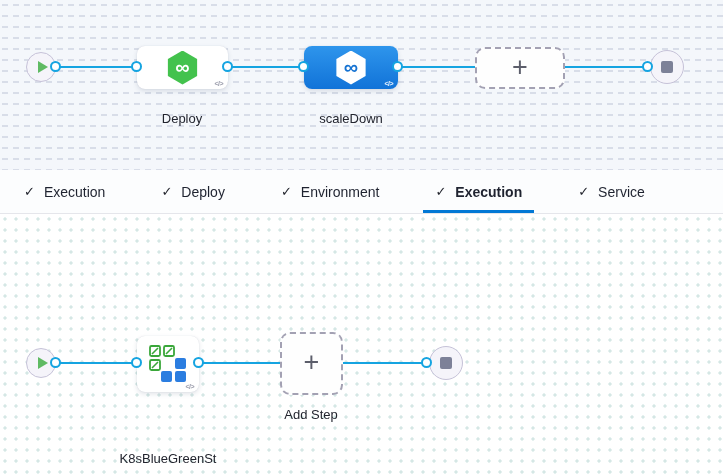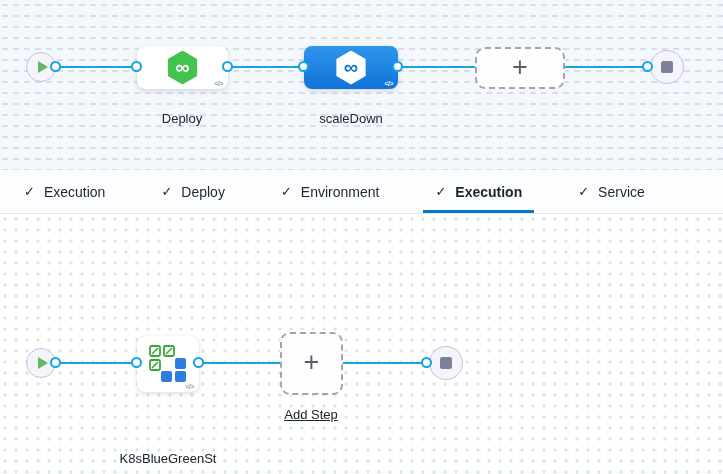--- a/index.html
+++ b/index.html
@@ -185,16 +185,16 @@
     </div>
 
     <div class="ring" style="left:50px;top:143px;"></div>
     <div class="ring" style="left:131px;top:143px;"></div>
     <div class="ring" style="left:193px;top:143px;"></div>
     <div class="ring" style="left:421px;top:143px;"></div>
 
     <div class="node-label" style="left:108px;top:190px;margin-top:44px;">
       <div>K8sBlueGreenSt</div>
     </div>
-    <div class="node-label" style="left:251px;top:190px;text-decoration:underline;">Add Step</div>
+    <div class="node-label" style="left:251px;top:190px;">Add Step</div>
   </div>
 
 </div>
 
 </body></html>

